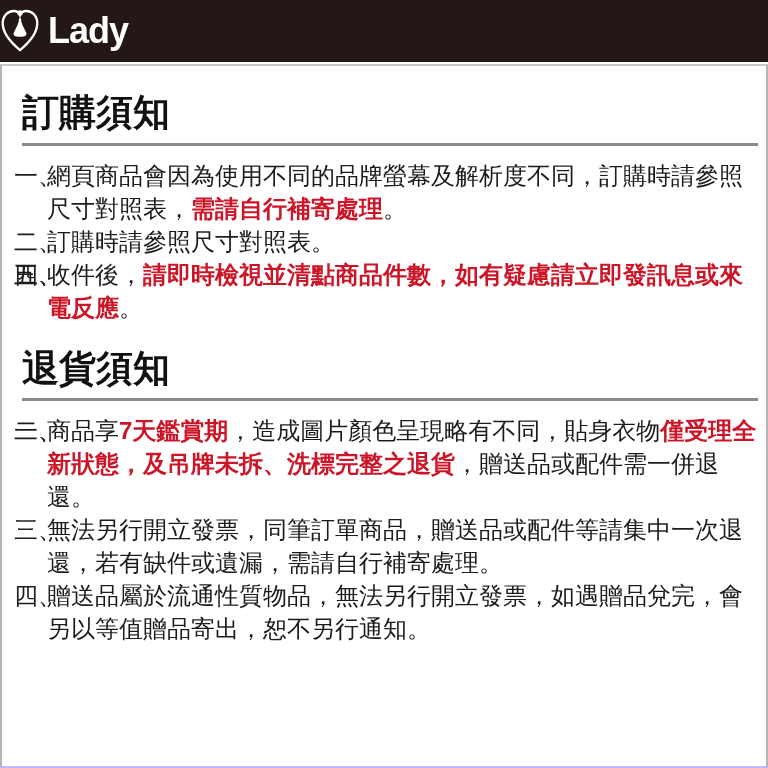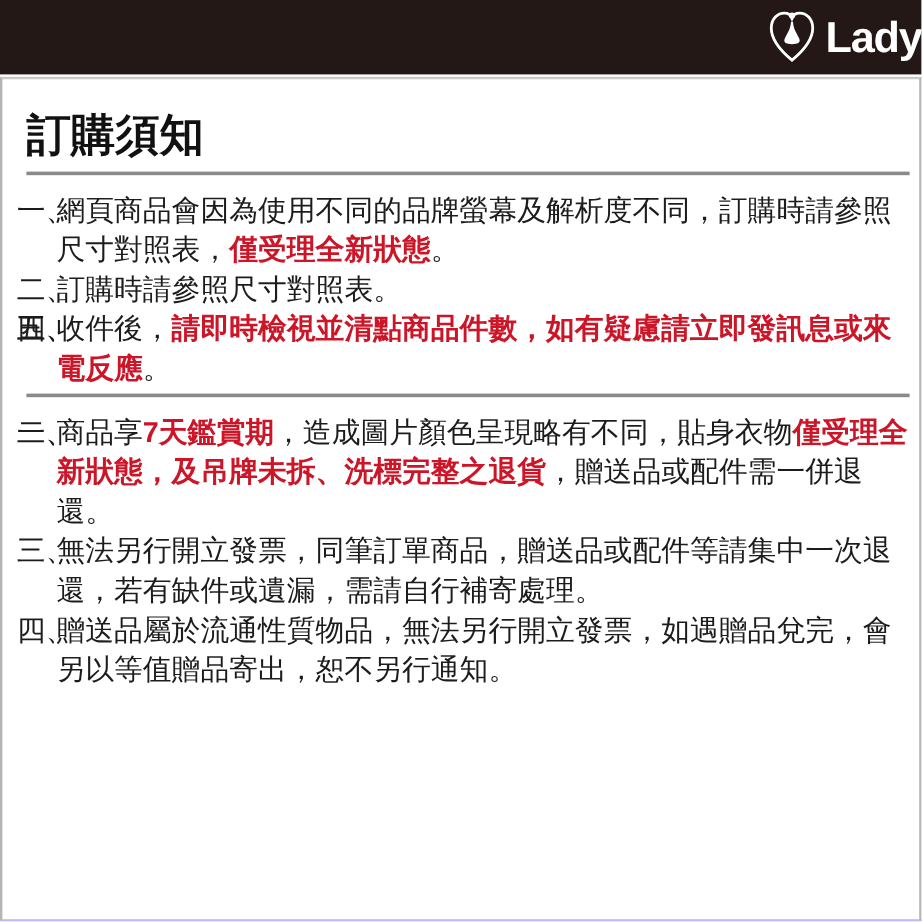--- a/index.html
+++ b/index.html
@@ -12,21 +12,21 @@
   *{box-sizing:border-box;}
   html,body{margin:0;padding:0;}
   body{
     width:768px;height:768px;overflow:hidden;background:#ffffff;
     font-family:"Liberation Sans","DejaVu Sans",sans-serif;
     color:var(--text);
   }
   
   .topbar{
     height:62px;background:var(--header-bg);
-    display:flex;align-items:center;justify-content:flex-end;
+    display:flex;align-items:center;justify-content:flex-start;
   }
   .logo{display:flex;align-items:center;gap:8px;}
   .logo svg{display:block;}
   .logo-text{
     color:#fff;font-weight:bold;font-size:36px;line-height:1;
     letter-spacing:-1px;
   }
   
   .frame{
     margin-top:2px;
@@ -74,29 +74,30 @@
     </span>
     <span class="logo-text">Lady</span>
   </div>
 </div>
 
 <div class="frame">
   <div class="section">
     <h1 class="section-title">訂購須知</h1>
     <div class="rule"></div>
     <div class="notice-list">
-        <div class="notice-item"><span class="marker">一、</span><span class="item-text"><span class="seg">網頁商品會因為使用不同的品牌螢幕及解析度不同，訂購時請參照尺寸對照表，</span><span class="seg red">僅受理全新狀態</span><span class="seg">。</span></span></div>
+        <div class="notice-item"><span class="marker">一、</span><span class="item-text"><span class="seg">網頁商品會因為使用不同的品牌螢幕及解析度不同，訂購時請參照尺寸對照表，</span><span class="seg red">需請自行補寄處理</span><span class="seg">。</span></span></div>
         <div class="notice-item"><span class="marker">二、</span><span class="item-text"><span class="seg">訂購時請參照尺寸對照表。</span></span></div>
         <div class="notice-item"><span class="marker">三、</span></div>
         <div class="notice-item"><span class="marker">四、</span></div>
         <div class="notice-item"><span class="marker">五、</span><span class="item-text"><span class="seg">收件後，</span><span class="seg red">請即時檢視並清點商品件數，如有疑慮請立即發訊息或來電反應</span><span class="seg">。</span></span></div>
       </div>
   </div>
 
   <div class="section">
+    <h1 class="section-title">退貨須知</h1>
     <div class="rule"></div>
     <div class="notice-list">
         <div class="notice-item"><span class="marker">一、</span></div>
         <div class="notice-item"><span class="marker">二、</span><span class="item-text"><span class="seg">商品享</span><span class="seg red">7天鑑賞期</span><span class="seg">，造成圖片顏色呈現略有不同，貼身衣物</span><span class="seg red">僅受理全新狀態，及吊牌未拆、洗標完整之退貨</span><span class="seg">，贈送品或配件需一併退還。</span></span></div>
         <div class="notice-item"><span class="marker">三、</span><span class="item-text"><span class="seg">無法另行開立發票，同筆訂單商品，贈送品或配件等請集中一次退還，若有缺件或遺漏，需請自行補寄處理。</span></span></div>
         <div class="notice-item"><span class="marker">四、</span><span class="item-text"><span class="seg">贈送品屬於流通性質物品，無法另行開立發票，如遇贈品兌完，會另以等值贈品寄出，恕不另行通知。</span></span></div>
       </div>
   </div>
 </div>
 

